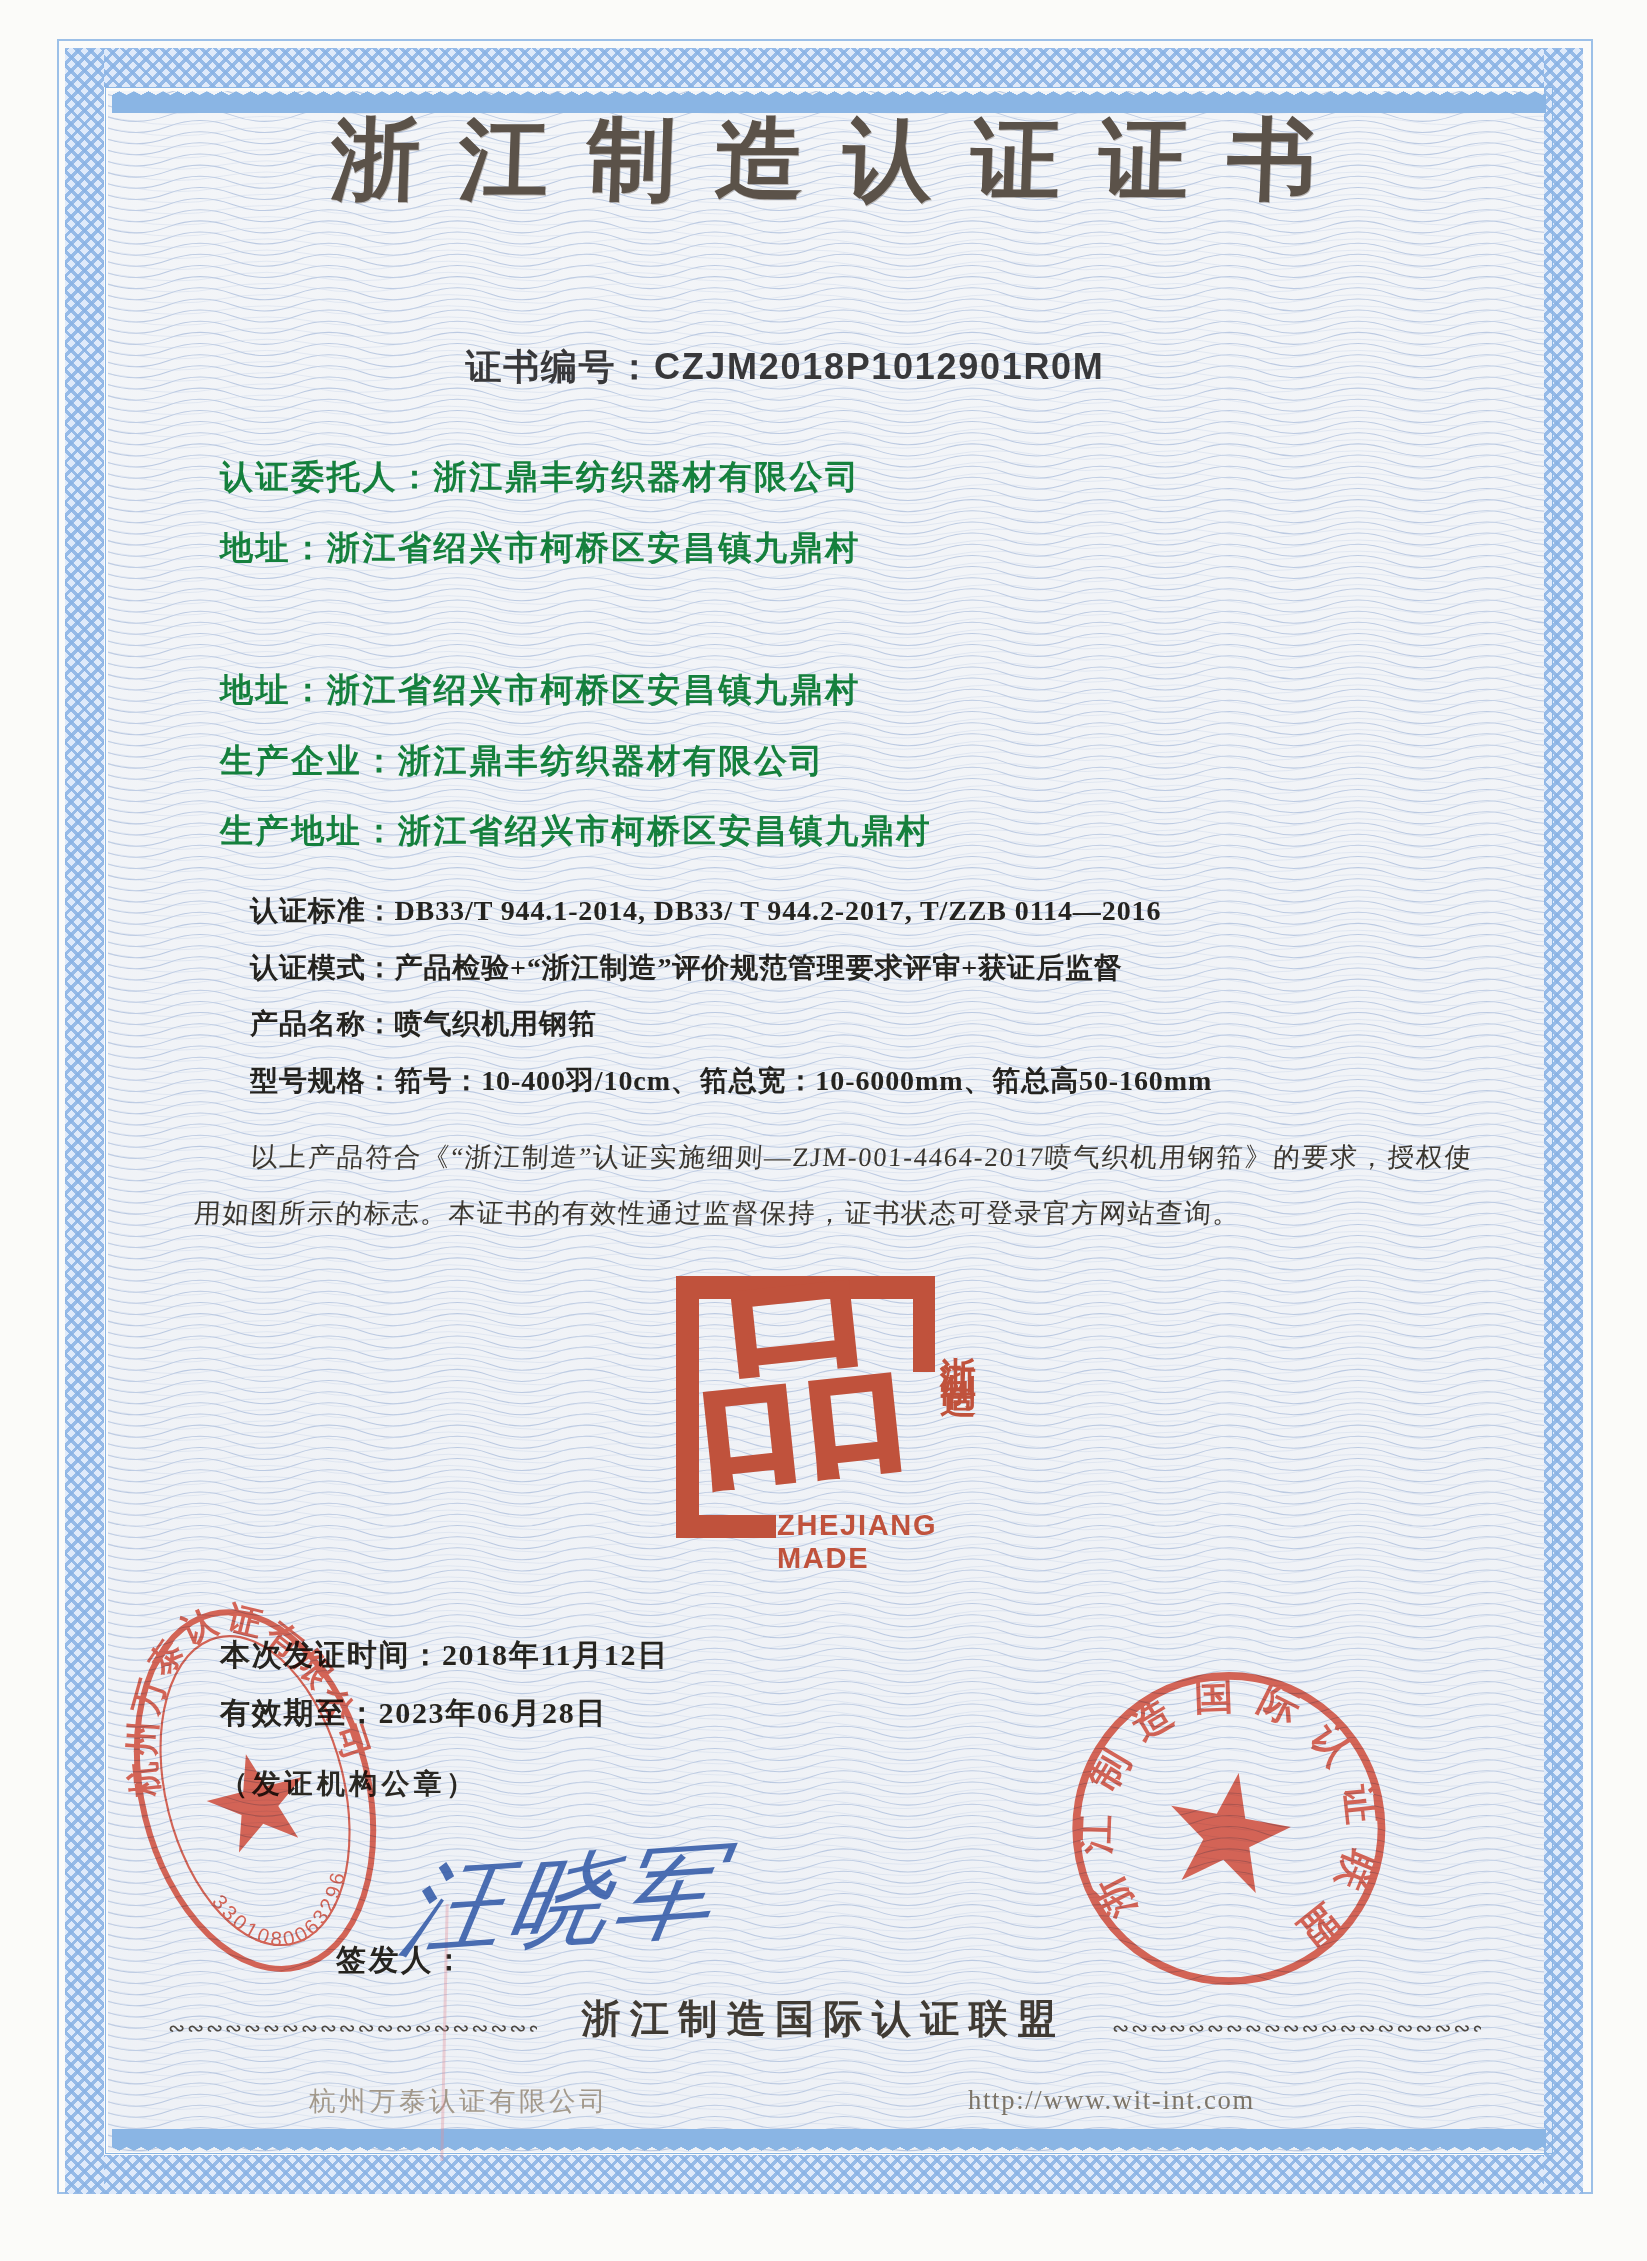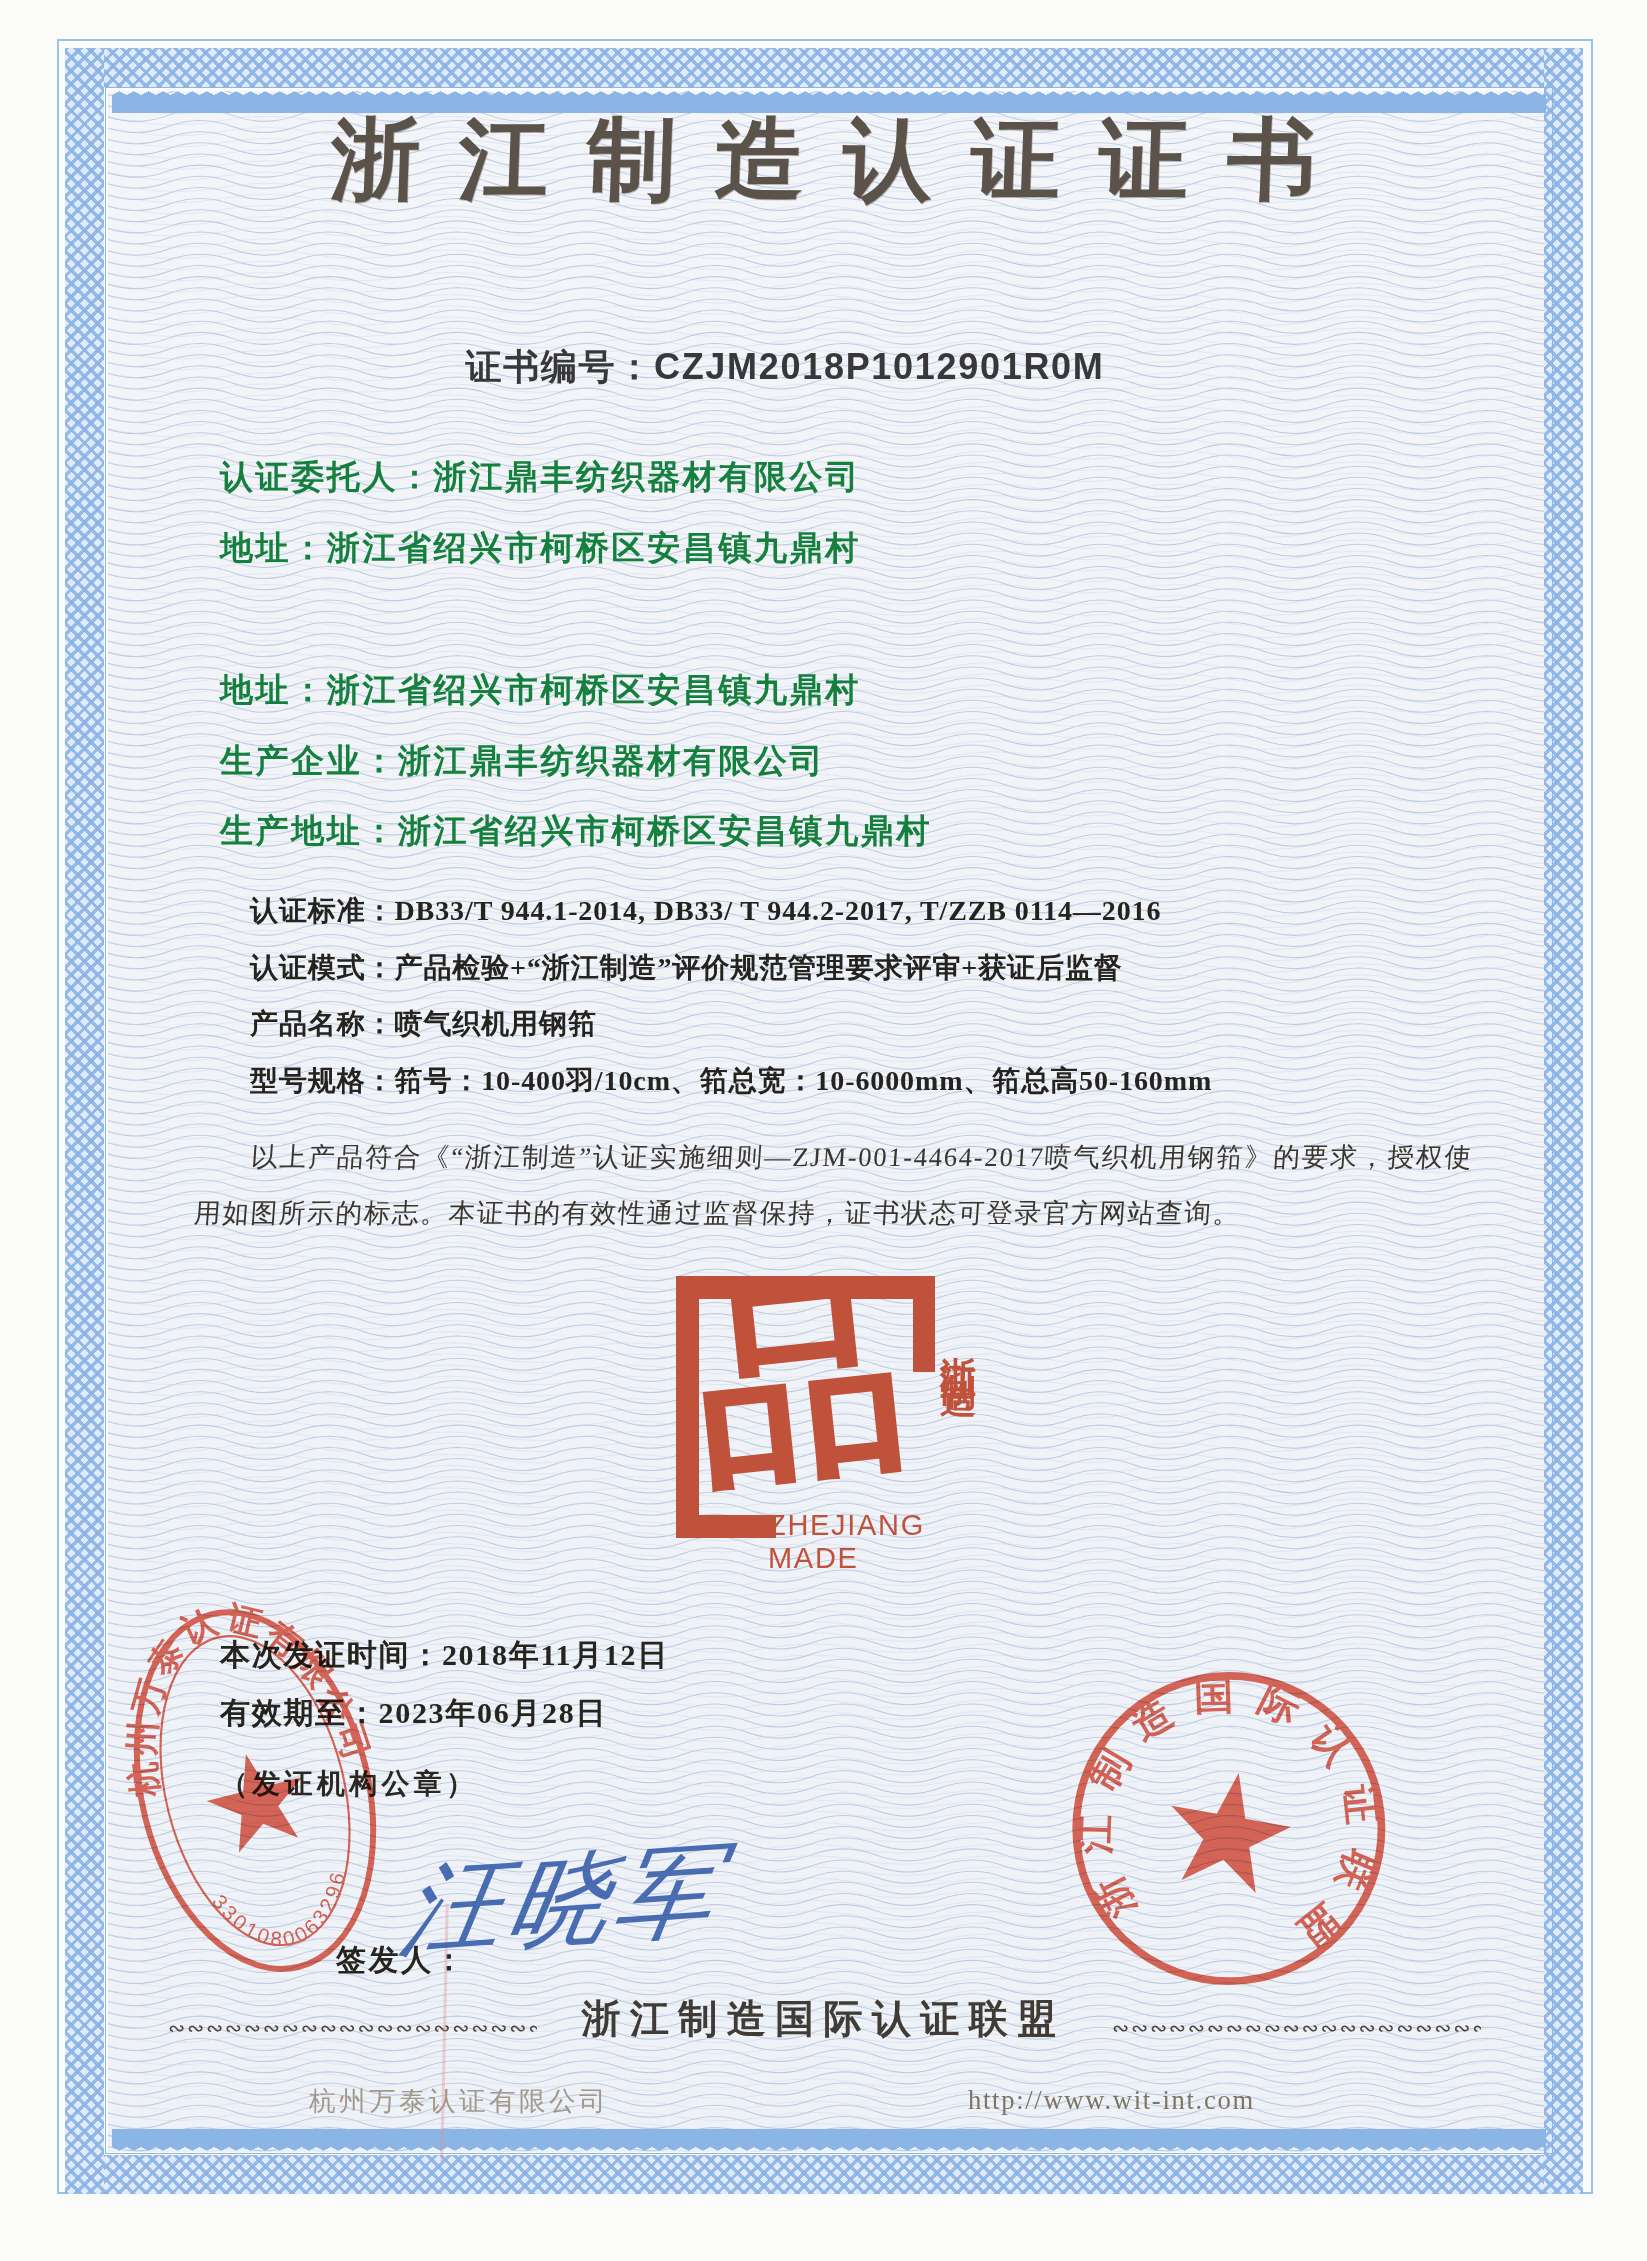--- a/index.html
+++ b/index.html
@@ -48,22 +48,22 @@
                text-indent:2em; text-align:justify; transform:skewX(-4deg); }
 
   
   .logo { position:absolute; left:676px; top:1276px; width:302px; height:273px; }
   .logo .bar { position:absolute; background:#c0523c; }
   .logo .mark { position:absolute; left:19px; top:3.4px; font-size:209px; line-height:1;
                 font-weight:bold; color:#c0523c; transform:rotate(-6deg); }
   .logo .vert { position:absolute; left:257px; top:51px; writing-mode:vertical-rl;
                 font-size:36px; font-weight:bold; color:#c0523c; letter-spacing:8.6px;
                 font-family:"Liberation Sans","DejaVu Sans",sans-serif; }
-  .logo .caption { position:absolute; left:92px; top:233px; width:201px; font-size:29px;
-                   font-weight:normal; color:#c0523c; letter-spacing:1.7px;
+  .logo .caption { position:absolute; left:101px; top:233px; width:201px; font-size:29px;
+                   font-weight:bold; color:#c0523c; letter-spacing:1.7px;
                    font-family:"Liberation Sans","DejaVu Sans",sans-serif; }
 
   
   .daterow { position:absolute; left:220px; font-size:30px; font-weight:bold; color:#26241f; letter-spacing:1.7px; }
   .sealnote { position:absolute; left:220px; top:1765px; font-size:28px; font-weight:bold;
               color:#2a2823; letter-spacing:4.3px; }
   .issuer-label { position:absolute; left:336px; top:1940px; font-size:30px; font-weight:bold;
                   color:#26241f; letter-spacing:2.6px; }
   .signature { position:absolute; left:403px; top:1834px; font-size:101px; color:#2e56a6;
                opacity:.85; transform:rotate(-4deg) skewX(-14deg); letter-spacing:5.1px;

